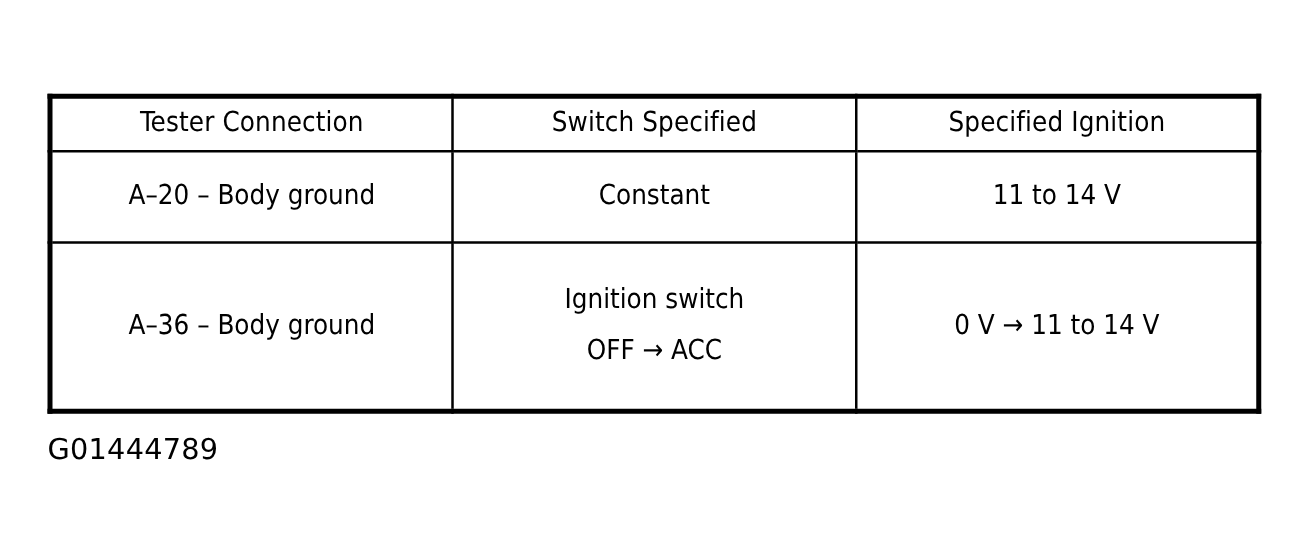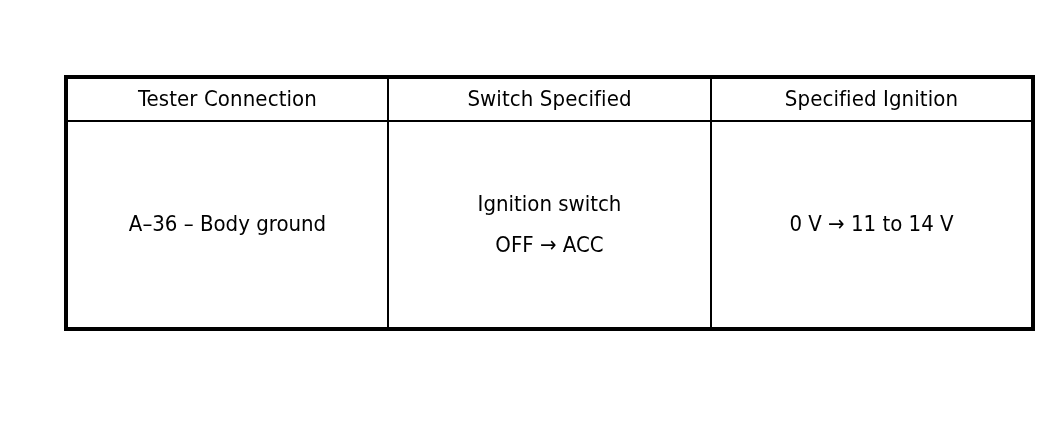--- a/index.html
+++ b/index.html
@@ -27,21 +27,20 @@
   .spec-table {
     position: absolute;
     left: 38px;
     top: 75px;
     width: 967px;
     height: 256px;
     border-collapse: collapse;
     border: 4px solid #000000;
     background: #ffffff;
     table-layout: fixed;
-    margin-left: 26px;
   }
   .spec-table col.c1 { width: 322px; }
   .spec-table col.c2 { width: 323px; }
   .spec-table col.c3 { width: 322px; }
 
   .spec-table th,
   .spec-table td {
     border: 2px solid #000000;
     text-align: center;
     vertical-align: middle;
@@ -104,30 +103,40 @@
     </colgroup>
     <thead>
       <tr>
         <th>Tester Connection</th>
         <th>Switch Specified</th>
         <th>Specified Ignition</th>
       </tr>
     </thead>
     <tbody>
 
+      <tr class="row-short">
+        <td>A–20 – Body ground</td>
+        <td>
+          <span class="cell-lines">
+            <span class="line">Constant</span>
+          </span>
+        </td>
+        <td>11 to 14 V</td>
+      </tr>
 
       <tr class="row-tall">
         <td>A–36 – Body ground</td>
         <td>
           <span class="cell-lines">
             <span class="line">Ignition switch</span>
             <span class="line">OFF → ACC</span>
           </span>
         </td>
         <td>0 V → 11 to 14 V</td>
       </tr>
 
 
     </tbody>
   </table>
 
+  <div class="figure-caption">G01444789</div>
 
 </div>
 
 </body></html>

